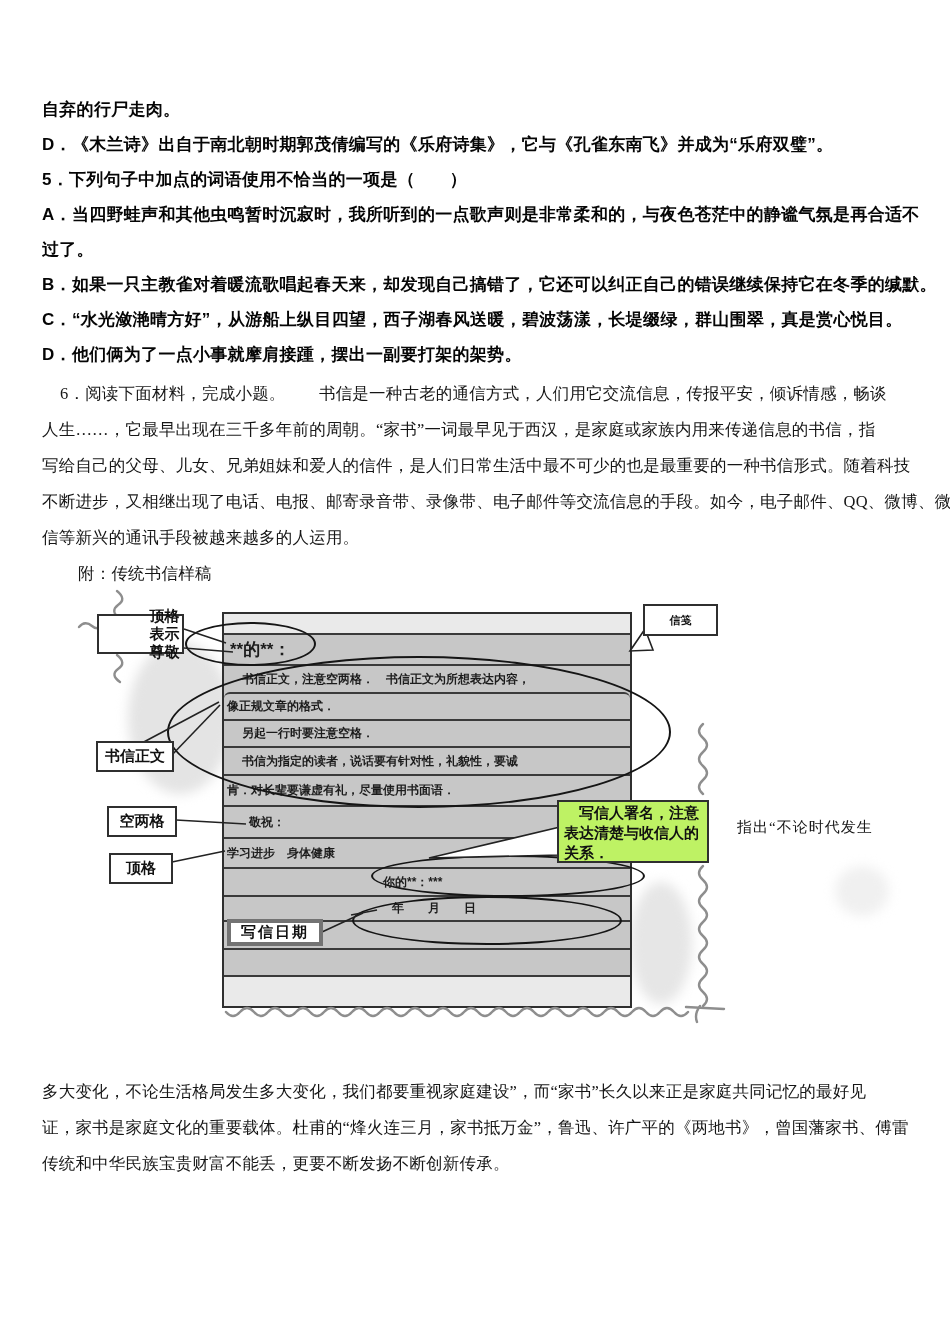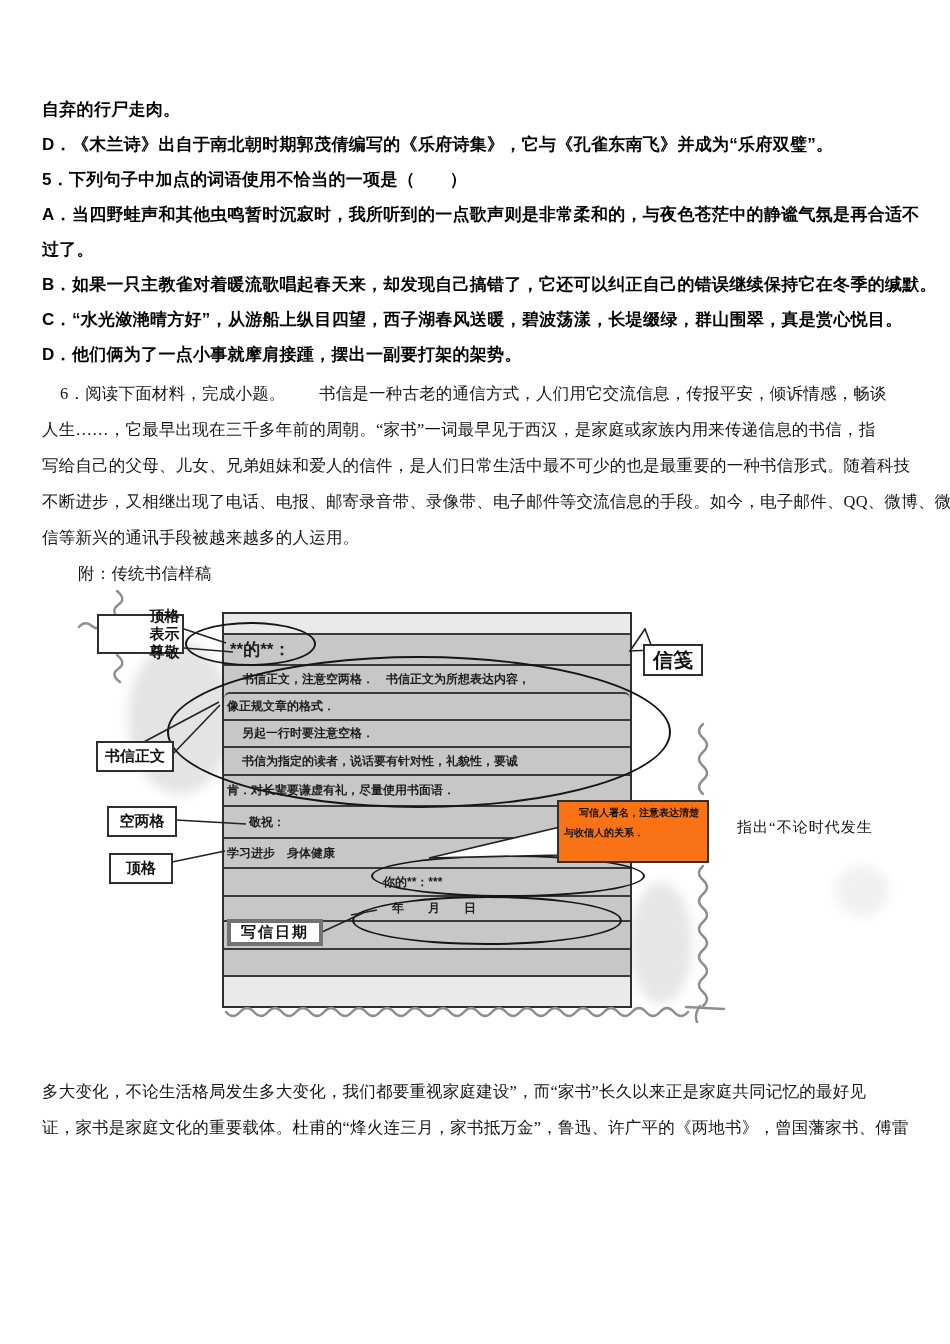--- a/index.html
+++ b/index.html
@@ -21,22 +21,22 @@
   .paper{position:absolute;left:222px;top:612px;width:410px;height:396px;box-sizing:border-box;
          border:2px solid #2f2f2f;background:#c7c7c7;z-index:1;}
   .prow{position:absolute;left:0;right:0;box-sizing:border-box;border-top:2px solid #3a3a3a;
         font-weight:bold;font-size:12px;color:#1c1c1c;white-space:nowrap;overflow:hidden;}
   .prow.first{border-top:none;}
   .prow.light{background:#eaeaea;}
   .ellipse{position:absolute;border:2px solid #151515;border-radius:50%;z-index:4;background:transparent;}
   .lblbox{position:absolute;box-sizing:border-box;border:2px solid #2f2f2f;background:#fff;
           font-weight:bold;font-size:15px;color:#111;text-align:center;z-index:6;
           display:flex;align-items:center;justify-content:center;}
-  .callout{position:absolute;box-sizing:border-box;border:2px solid #2f2f2f;background:#f97316;
-           font-weight:bold;font-size:10px;line-height:20px;color:#111;z-index:6;
+  .callout{position:absolute;box-sizing:border-box;border:2px solid #2f2f2f;background:#bef264;
+           font-weight:bold;font-size:15px;line-height:20px;color:#111;z-index:6;
            padding:1px 3px 0 5px;text-indent:15px;text-align:left;}
   .datebox{position:absolute;box-sizing:border-box;border:4px solid #737373;background:#fff;
            font-weight:bold;font-size:15px;color:#111;text-align:center;z-index:6;
            display:flex;align-items:center;justify-content:center;letter-spacing:2px;}
   svg.overlay{position:absolute;left:0;top:0;z-index:5;pointer-events:none;}
 </style>
 </head>
 <body>
 
 <div class="page">
@@ -119,30 +119,31 @@
   </div>
   <div class="lblbox" style="left:96px;top:741px;width:78px;height:31px;">
     <span>书信正文</span>
   </div>
   <div class="lblbox" style="left:107px;top:806px;width:70px;height:31px;">
     <span>空两格</span>
   </div>
   <div class="lblbox" style="left:109px;top:853px;width:64px;height:31px;">
     <span>顶格</span>
   </div>
-  <div class="lblbox" style="left:643px;top:604px;width:60px;height:32px;font-size:20px;margin-top:40px;">
+  <div class="lblbox" style="left:643px;top:604px;width:75px;height:32px;font-size:11px;">
     <span>信笺</span>
   </div>
   <div class="callout" style="left:557px;top:800px;width:152px;height:63px;">
     <span>写信人署名，注意表达清楚与收信人的关系．</span>
   </div>
   <div class="datebox" style="left:227px;top:919px;width:96px;height:27px;">
     <span>写信日期</span>
   </div>
 
   <div class="side-note">指出“不论时代发生</div>
 
   <div class="block" style="top:1074px;">
     <div class="mline">多大变化，不论生活格局发生多大变化，我们都要重视家庭建设”，而“家书”长久以来正是家庭共同记忆的最好见</div>
     <div class="mline">证，家书是家庭文化的重要载体。杜甫的“烽火连三月，家书抵万金”，鲁迅、许广平的《两地书》，曾国藩家书、傅雷</div>
+    <div class="mline">传统和中华民族宝贵财富不能丢，更要不断发扬不断创新传承。</div>
   </div>
 
 </div>
 
 </body></html>

